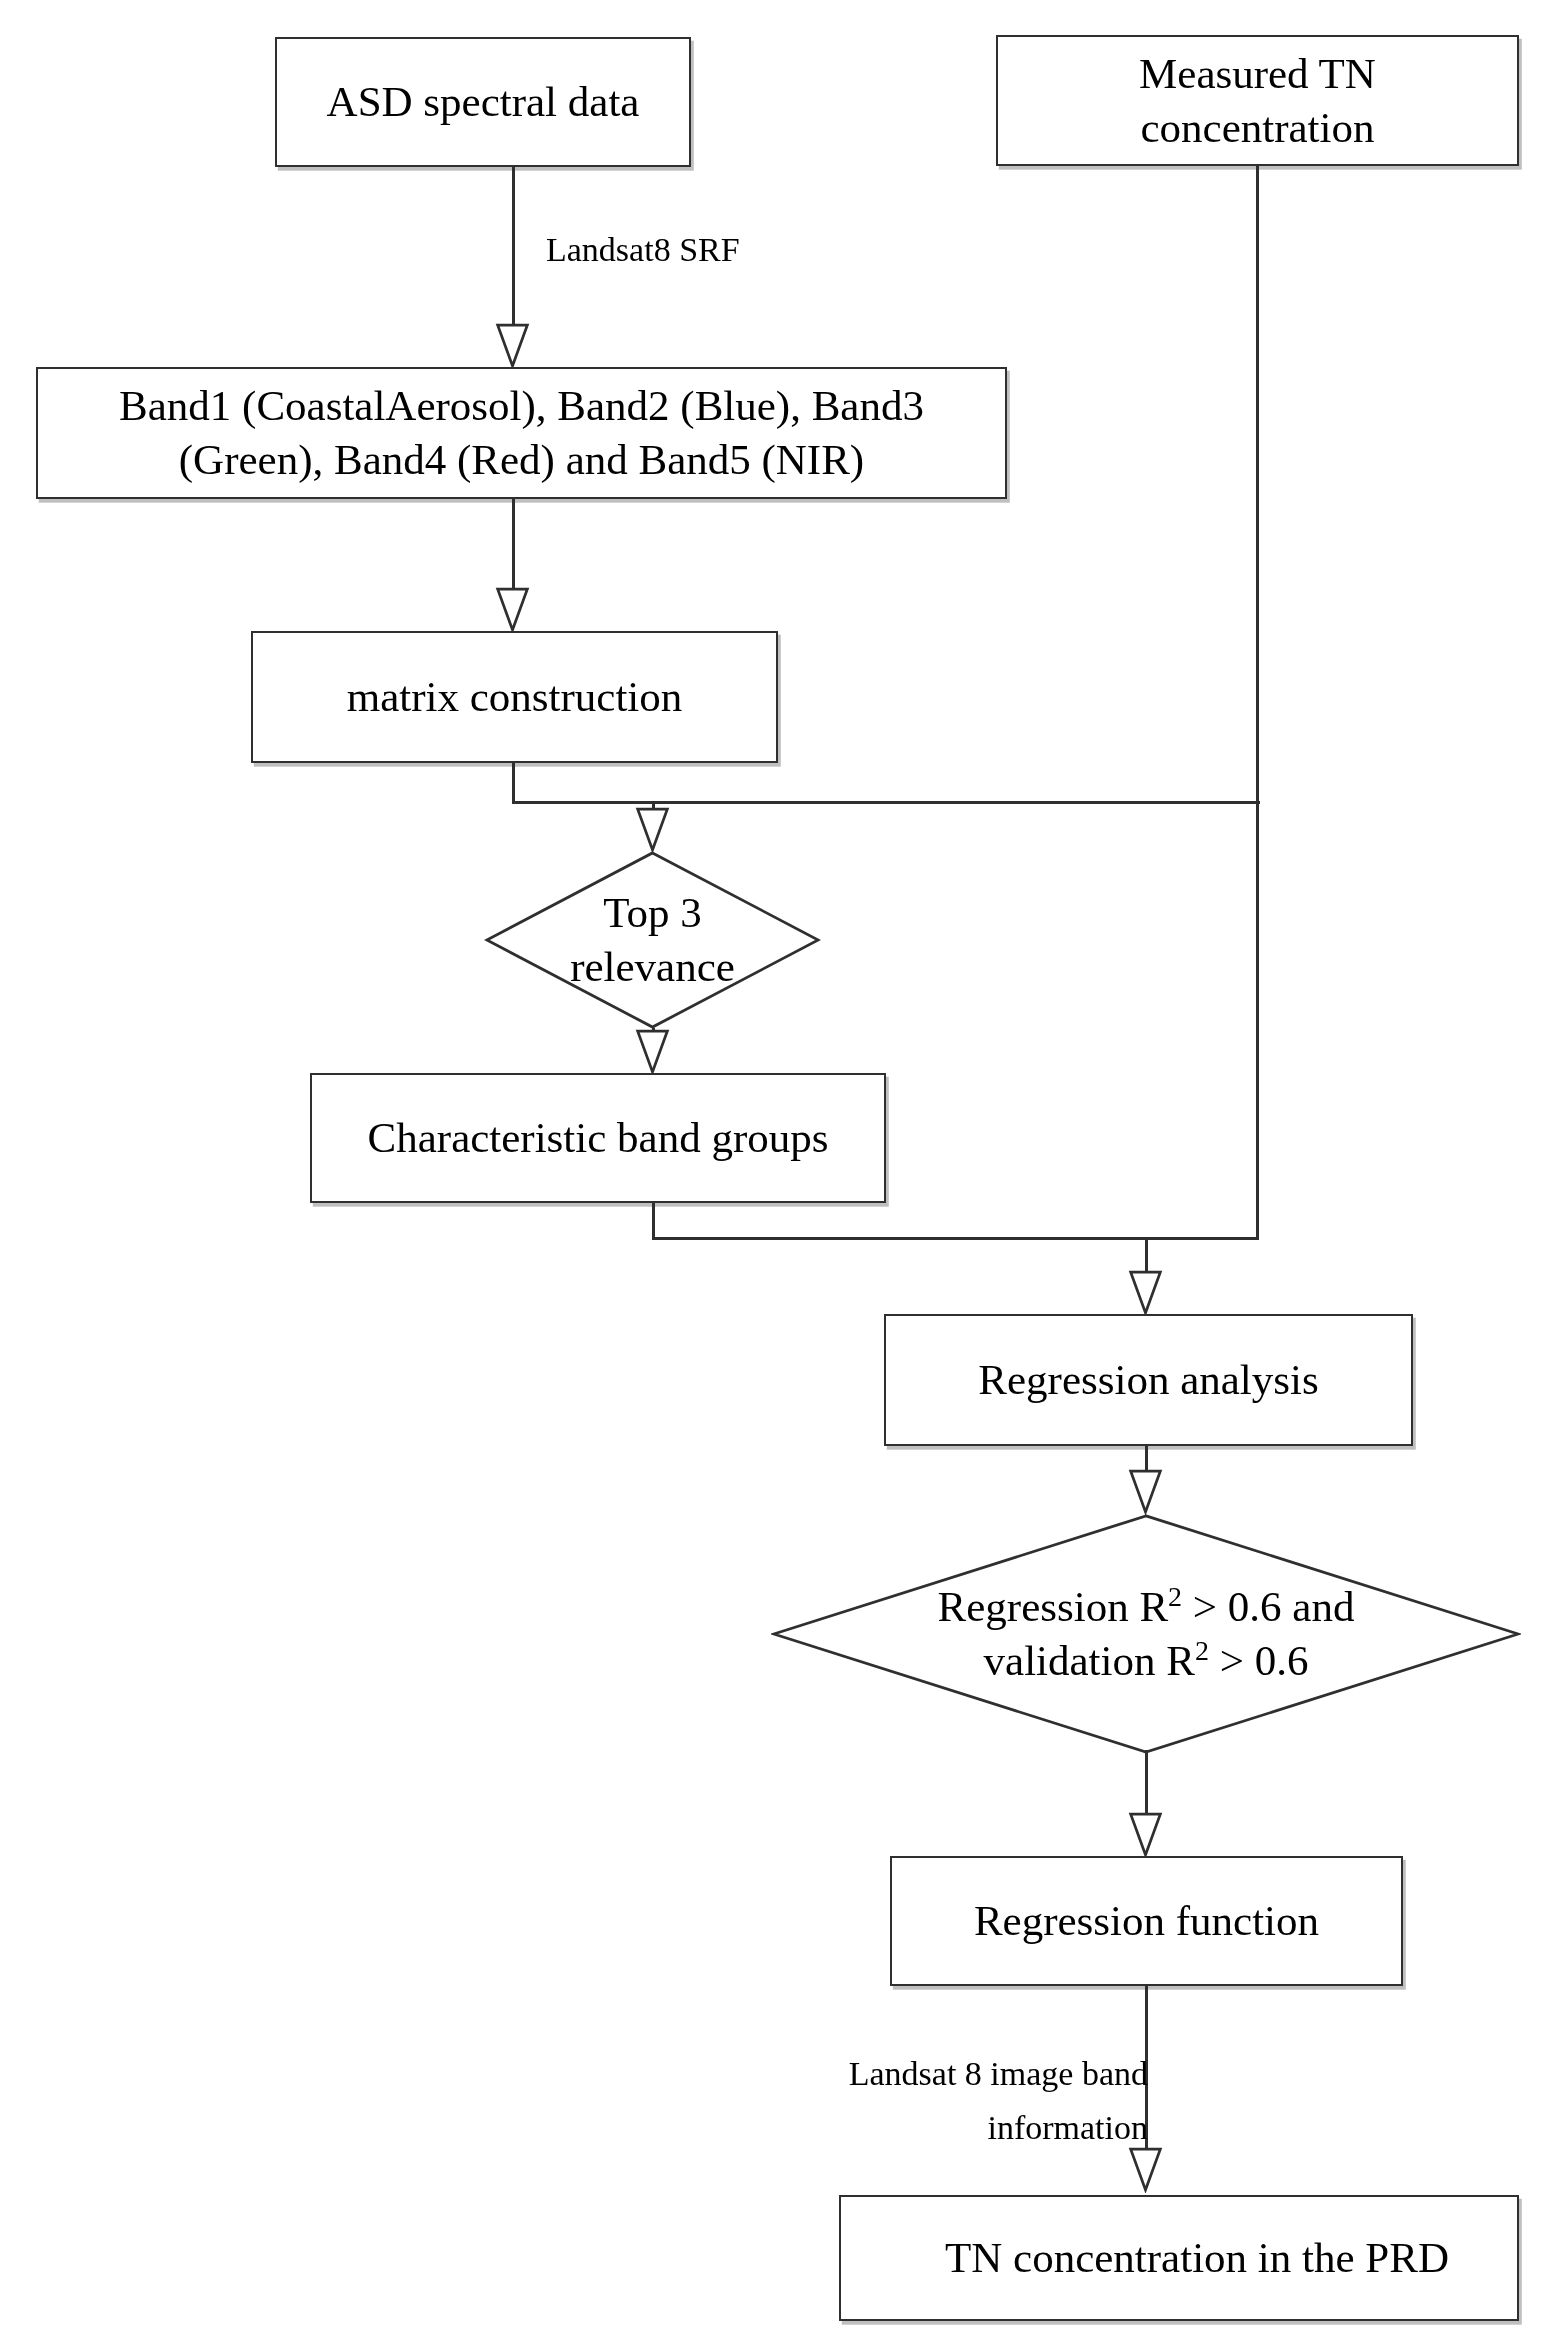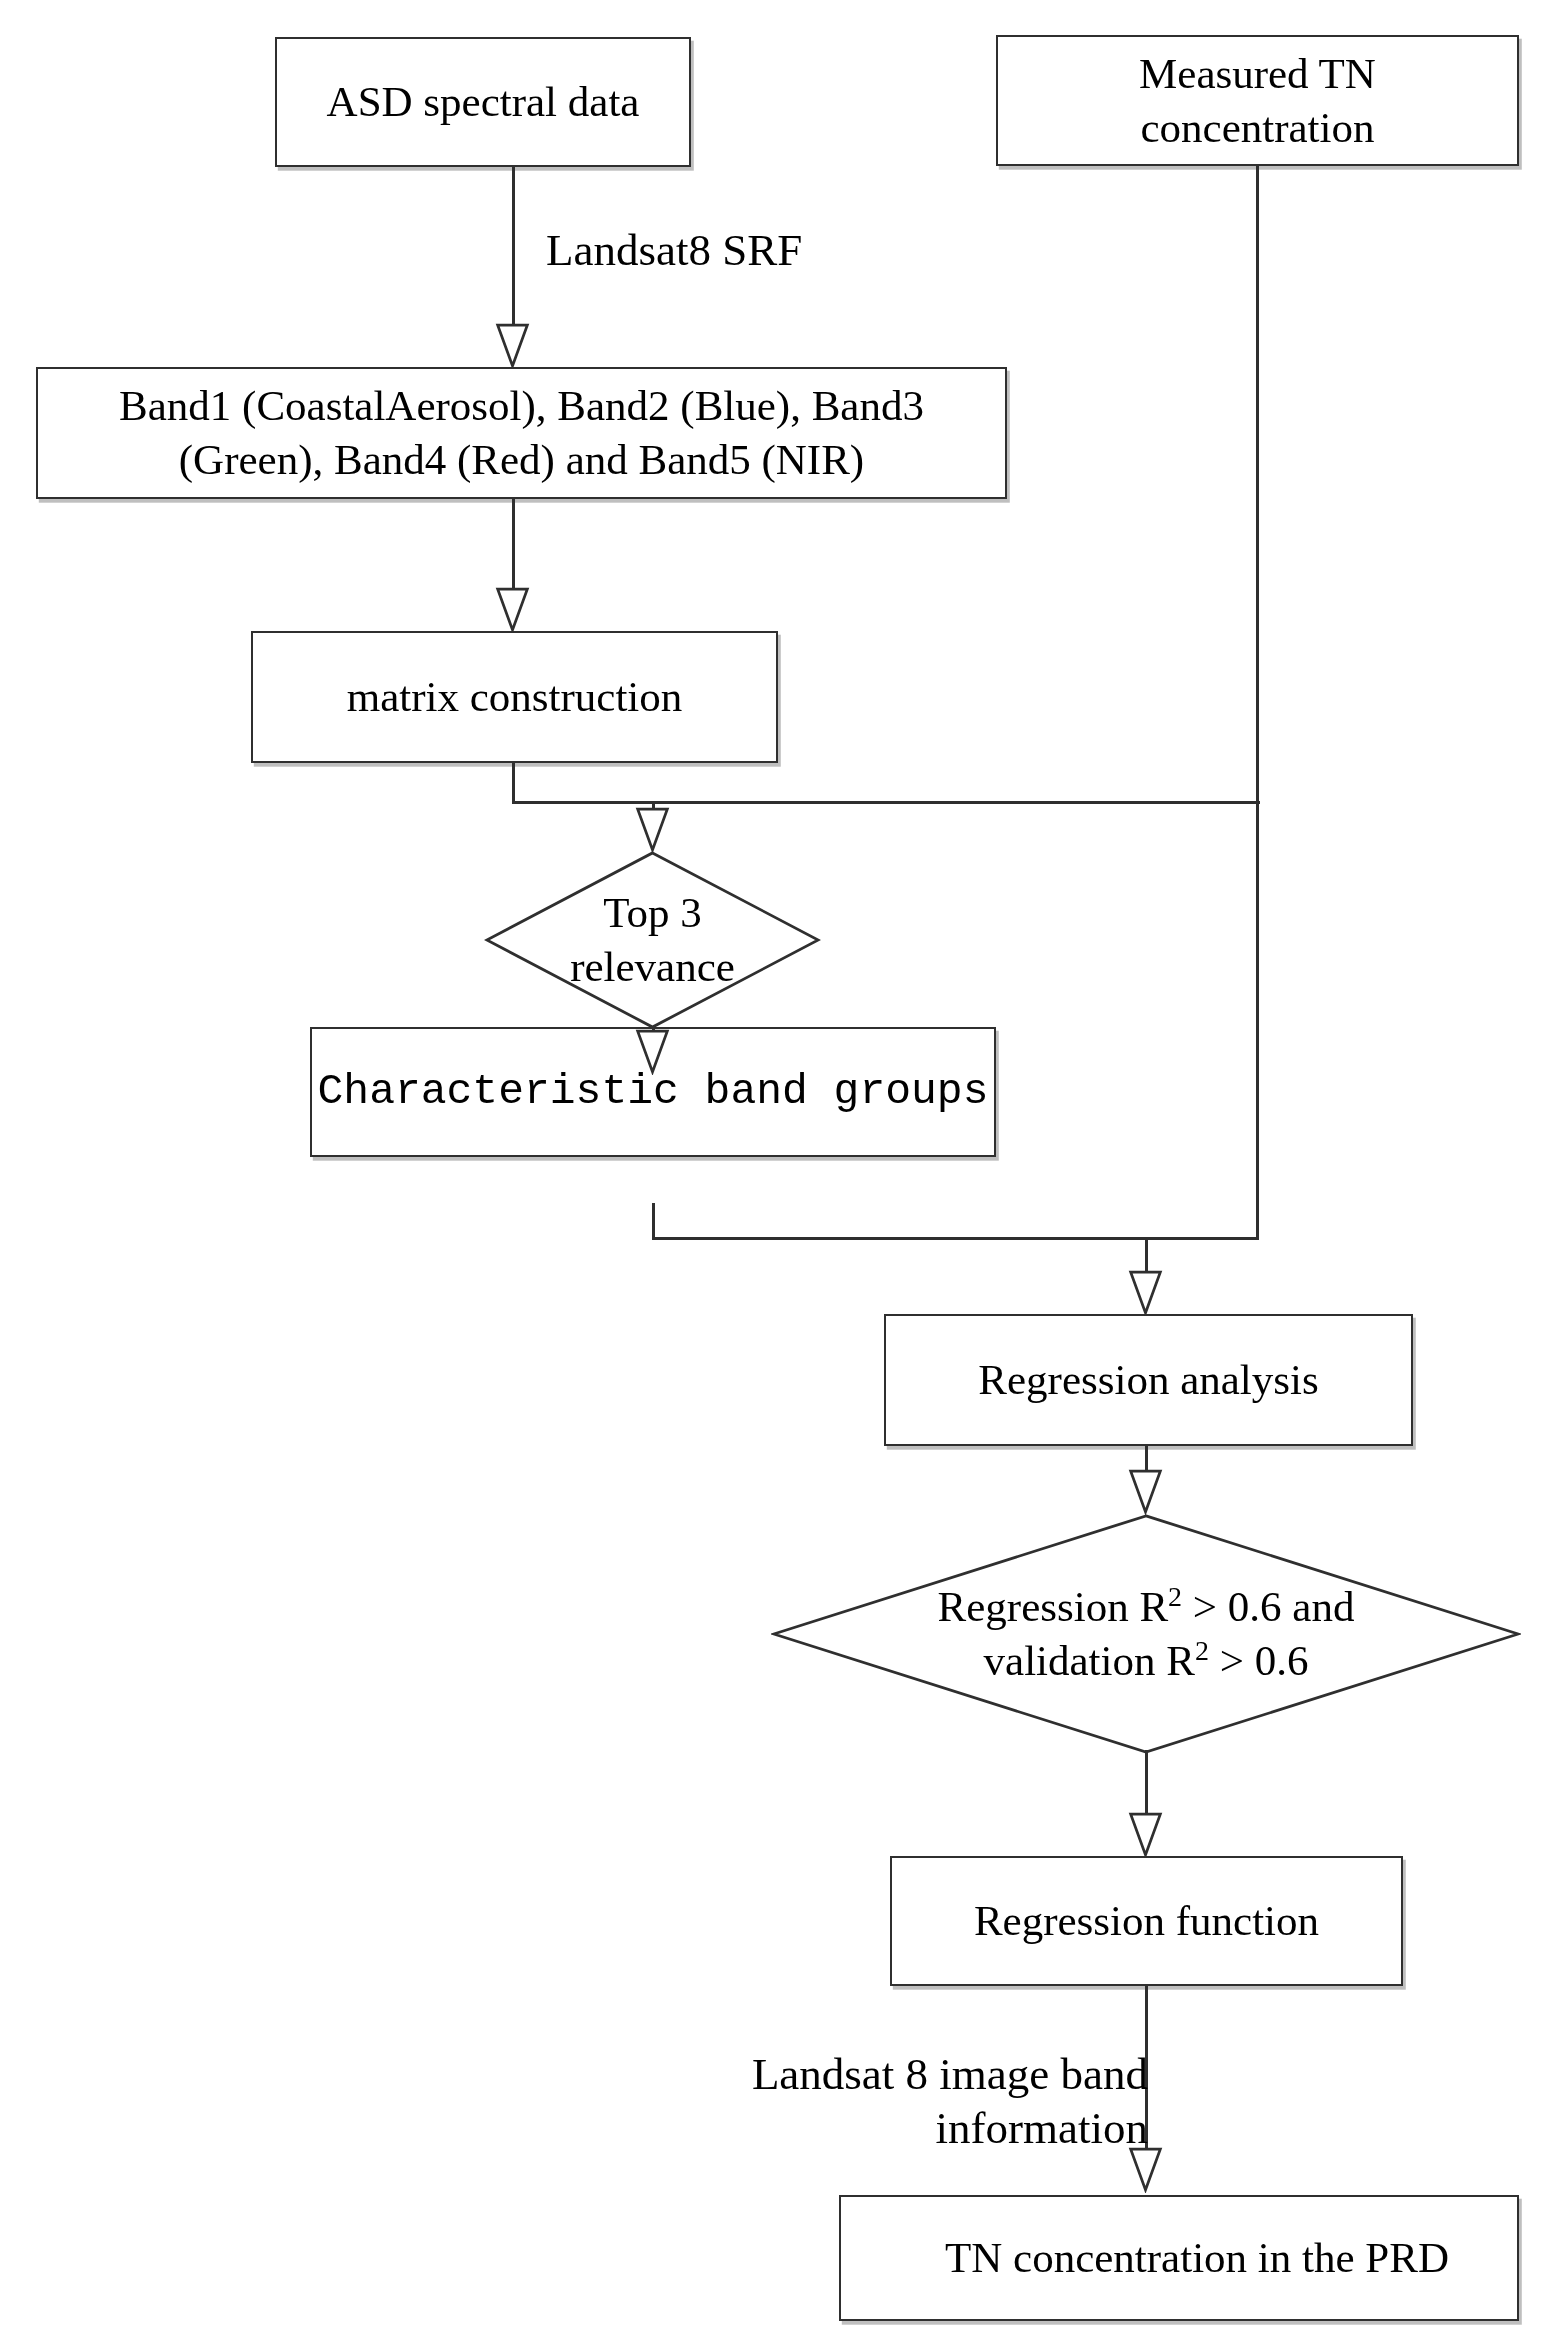--- a/index.html
+++ b/index.html
@@ -32,21 +32,21 @@
   .arrowhead{position:absolute;width:37px;height:47px;}
   .diamond{position:absolute;}
   .diamond svg{position:absolute;left:0;top:0;}
   .diamond .dtext{
     position:absolute;left:0;top:0;width:100%;height:100%;
     display:flex;flex-direction:column;align-items:center;justify-content:center;
     text-align:center;font-size:43px;line-height:54px;
   }
   .edge-label{
     position:absolute;
-    font-size:45px;
+    font-size:34px;
     line-height:54px;
     white-space:nowrap;
   }
   .edge-label.center{text-align:right;white-space:normal;}
   sup{font-size:28px;line-height:0;vertical-align:super;}
 </style>
 </head>
 <body>
 
 <div id="canvas">
@@ -62,21 +62,21 @@
 
   <div class="node" style="left:36px;top:367px;width:971px;height:132px;">
     <div>Band1 (CoastalAerosol), Band2 (Blue), Band3</div>
     <div>(Green), Band4 (Red) and Band5 (NIR)</div>
   </div>
 
   <div class="node" style="left:251px;top:631px;width:527px;height:132px;">
     <div>matrix construction</div>
   </div>
 
-  <div class="node" style="left:310px;top:1027px;width:686px;height:130px;font-family:Liberation Mono, monospace;">
+  <div class="node" style="left:310px;top:1073px;width:576px;height:130px;">
     <div>Characteristic band groups</div>
   </div>
 
   <div class="node" style="left:884px;top:1314px;width:529px;height:132px;">
     <div>Regression analysis</div>
   </div>
 
   <div class="node" style="left:890px;top:1856px;width:513px;height:130px;">
     <div>Regression function</div>
   </div>

